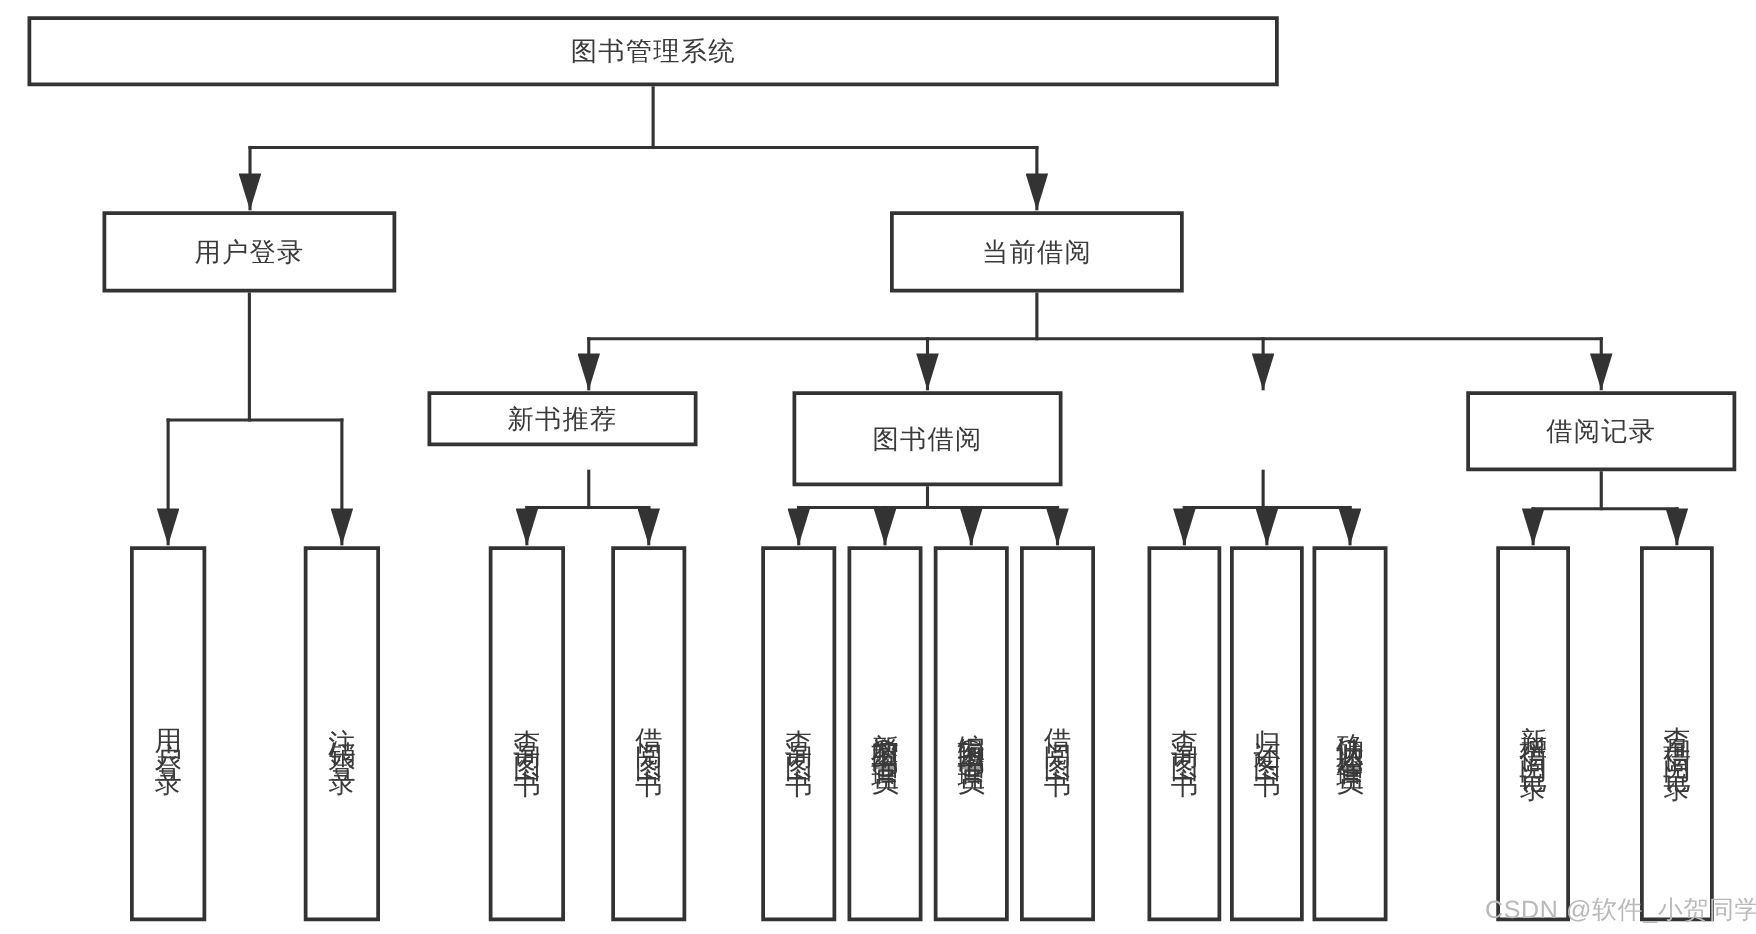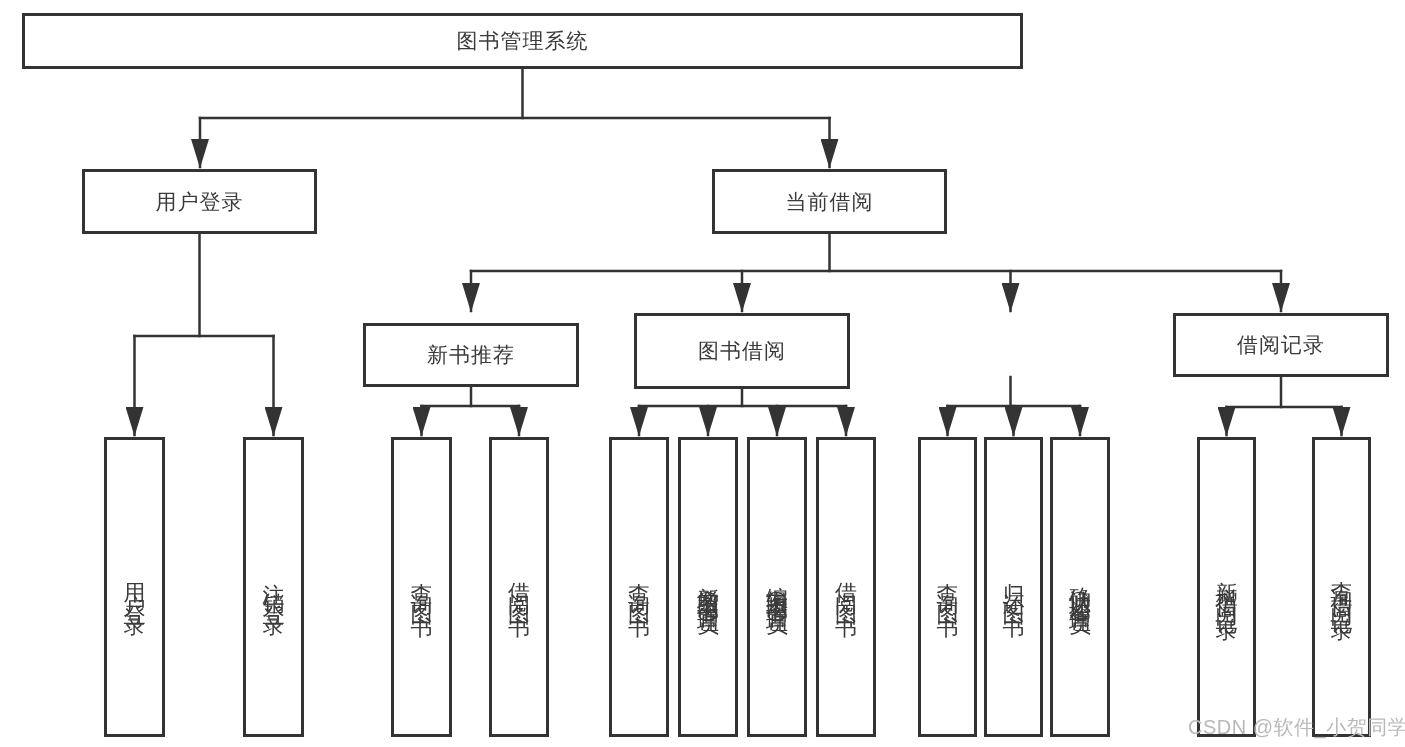--- a/index.html
+++ b/index.html
@@ -77,21 +77,21 @@
       <path d="M1226.5,407 V435" marker-end="url(#arrow)"></path>
       <path d="M1341.5,407 V435" marker-end="url(#arrow)"></path>
     </g>
   </svg>
 
   <div class="node hbox" style="left:22px;top:13px;width:1001px;height:56px;">图书管理系统</div>
 
   <div class="node hbox" style="left:82px;top:169px;width:235px;height:65px;">用户登录</div>
   <div class="node hbox" style="left:712px;top:169px;width:235px;height:65px;">当前借阅</div>
 
-  <div class="node hbox" style="left:363px;top:313px;width:216px;height:64px;margin-top:10px;">新书推荐</div>
+  <div class="node hbox" style="left:342px;top:313px;width:216px;height:44px;">新书推荐</div>
   <div class="node hbox" style="left:634px;top:313px;width:216px;height:76px;">图书借阅</div>
   <div class="node hbox" style="left:1173px;top:313px;width:216px;height:64px;">借阅记录</div>
 
   <div class="node leaf wide" style="left:104px;top:437px;width:61px;height:300px;">用户登录</div>
   <div class="node leaf wide" style="left:243px;top:437px;width:61px;height:300px;">注销登录</div>
 
   <div class="node leaf wide" style="left:391px;top:437px;width:61px;height:300px;">查询图书</div>
   <div class="node leaf wide" style="left:489px;top:437px;width:60px;height:300px;">借阅图书</div>
 
   <div class="node leaf wide" style="left:609px;top:437px;width:60px;height:300px;">查询图书</div>

